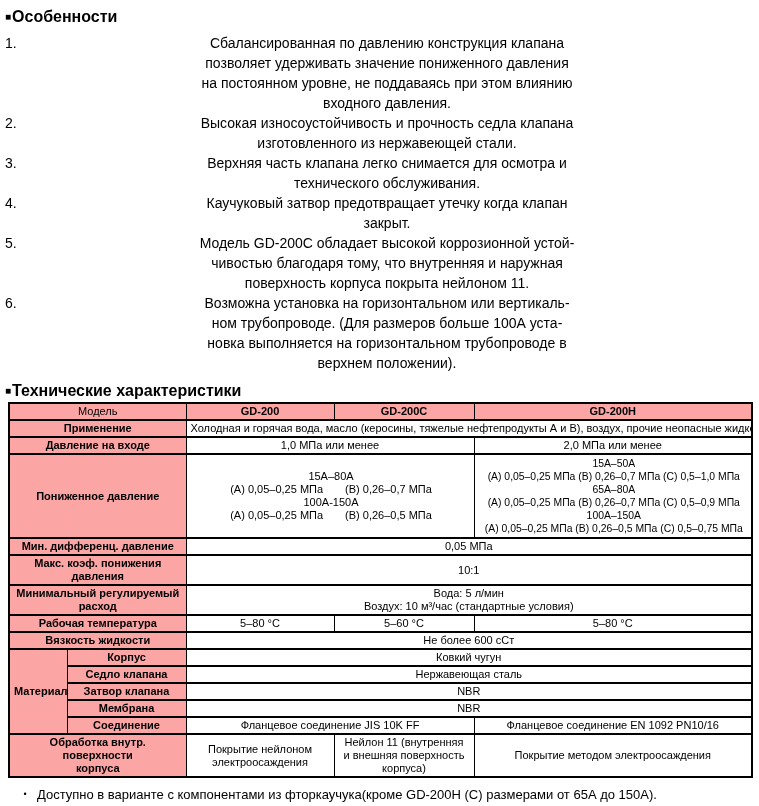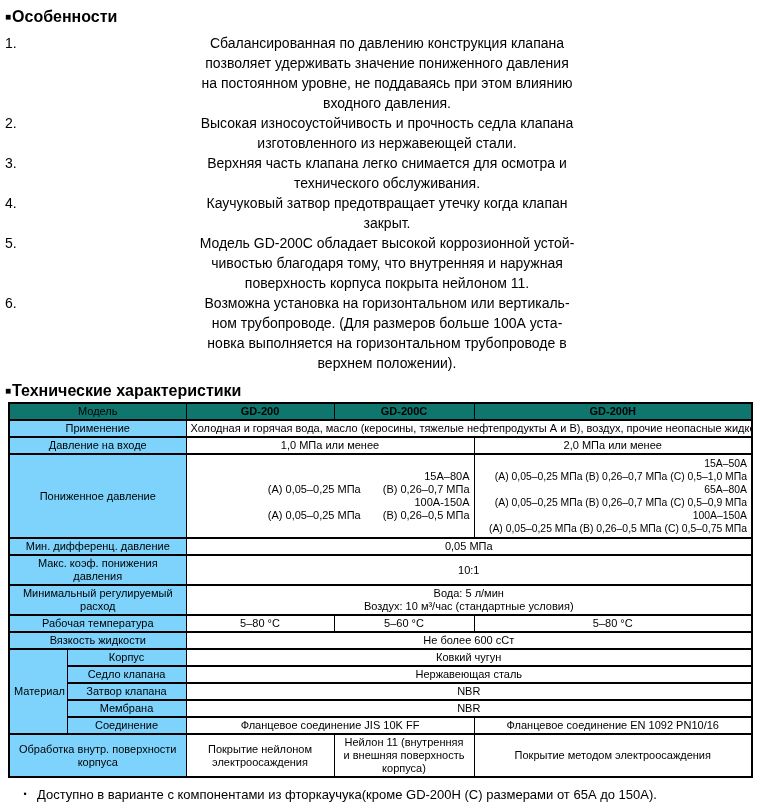--- a/index.html
+++ b/index.html
@@ -35,24 +35,24 @@
     width: 743px; margin-left: 3px;
     font-size: 11px; line-height: 13px;
     border: 2px solid #000;
   }
   table.spec td {
     border: 1px solid #000;
     border-top-width: 2px; border-bottom-width: 2px;
     text-align: center; vertical-align: middle;
     padding: 1px 4px; height: 16px; overflow: hidden;
   }
-  table.spec tr.head td { background: #0f766e; font-weight: bold; }
+  table.spec tr.head td { background: #fca5a5; font-weight: bold; }
   table.spec tr.head td.model { font-weight: normal; }
-  table.spec td.lbl { background: #7dd3fc; }
-  table.spec td.left { text-align: right; padding-left: 6px; }
+  table.spec td.lbl { background: #fca5a5; font-weight: bold; }
+  table.spec td.left { text-align: center; padding-left: 6px; }
   table.spec td.small { font-size: 10.4px; }
   table.spec td.nowrap { white-space: nowrap; }
   table.spec tr.tall td { height: 84px; }
   table.spec tr.flow td { height: 29px; text-align: center; }
   table.spec tr.surf td { height: 42px; }
 
   ul.notes {
     list-style: none; margin: 8px 0 0 8px; padding: 0;
     font-size: 13px; line-height: 17.5px;
   }

